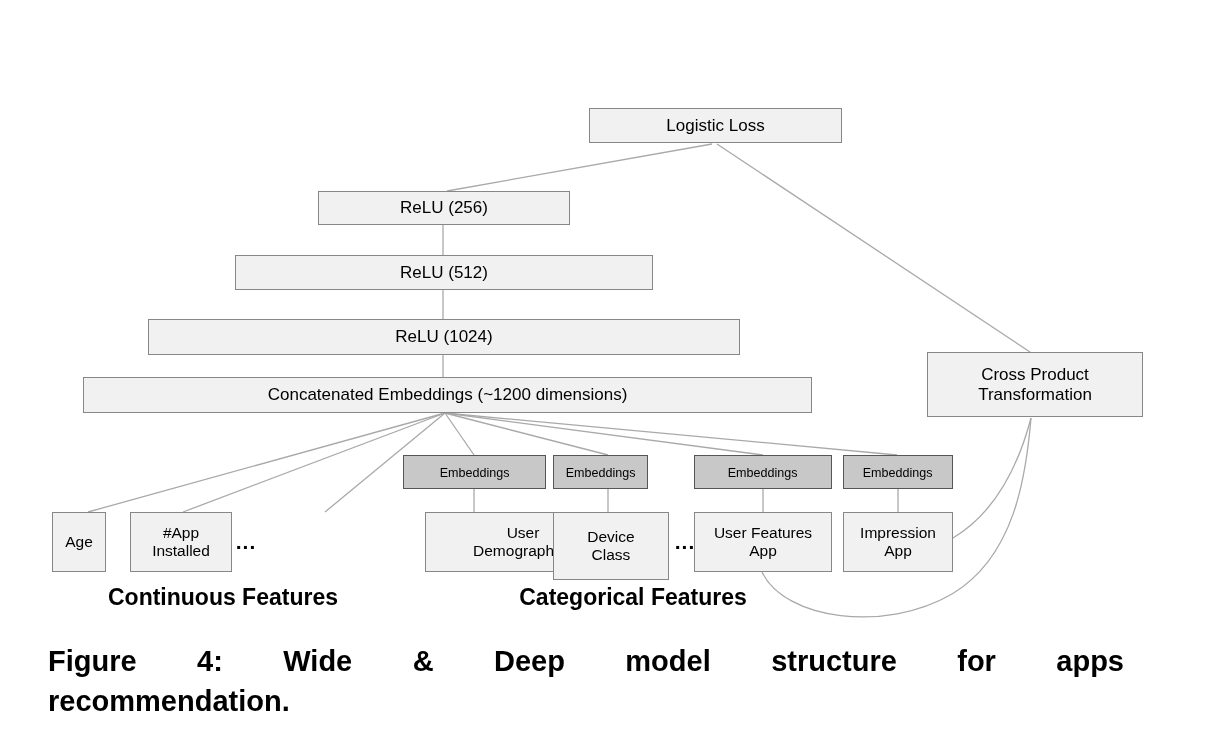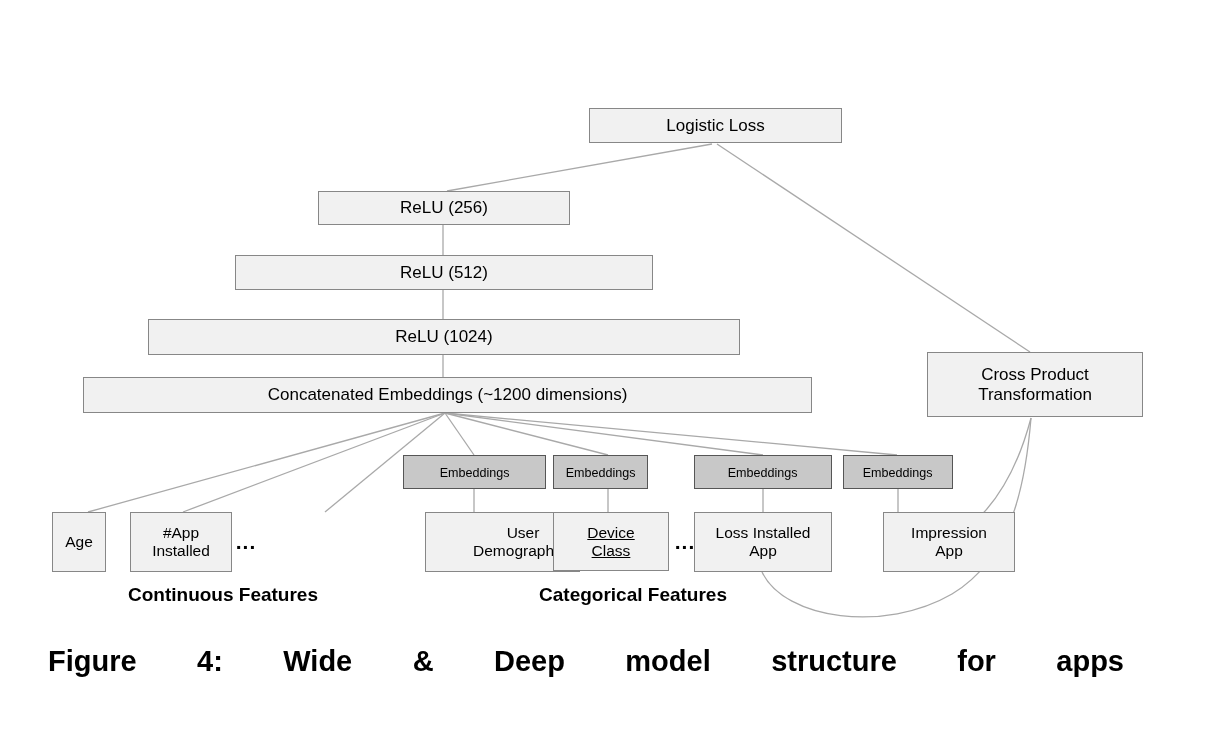--- a/index.html
+++ b/index.html
@@ -24,21 +24,21 @@
   }
   .emb span{transform:scaleX(.93);}
   .w66 span{width:66px;} .w70 span{width:70px;} .w90 span{width:90px;}
   .w110 span{width:110px;} .w112 span{width:112px;} .w140 span{width:140px;}
   .dots{
     position:absolute; z-index:2; font-size:21px; font-weight:bold; letter-spacing:1px;
     line-height:1;
   }
   .group-label{
     position:absolute; z-index:2; width:240px; text-align:center;
-    font-size:19px; font-weight:bold;
+    font-size:23px; font-weight:bold;
   }
   .caption{
     position:absolute; left:48px; top:641px; width:1076px; z-index:2;
     font-family:Liberation Sans, sans-serif; font-weight:bold; font-size:29px;
     line-height:40px; color:var(--text,#000);
   }
   .caption .l1{text-align:justify; text-align-last:justify;}
   .caption .l2{text-align:left;}
 </style>
 </head>
@@ -113,31 +113,32 @@
     <span>Age</span>
   </div>
   <div class="node sz-sm w66" style="left:130px; top:512px; width:102px; height:60px;">
     <span>#App Installed</span>
   </div>
   <div class="dots" style="left:232px; top:531px; width:28px; text-align:center;">...</div>
 
   <div class="node sz-sm w112" style="left:425px; top:512px; width:155px; height:60px;justify-content:flex-end;">
     <span>User Demographics</span>
   </div>
-  <div class="node sz-sm w70" style="left:553px; top:512px; width:116px; height:59px;text-decoration:underline;">
+  <div class="node sz-sm w70" style="left:553px; top:512px; width:116px; height:68px;">
     <span>Device Class</span>
   </div>
   <div class="dots" style="left:671px; top:531px; width:28px; text-align:center;">...</div>
   <div class="node sz-sm w110" style="left:694px; top:512px; width:138px; height:60px;">
-    <span>Loss Installed App</span>
+    <span>User Features App</span>
   </div>
-  <div class="node sz-sm w90" style="left:843px; top:512px; width:132px; height:60px;margin-left:40px;">
+  <div class="node sz-sm w90" style="left:843px; top:512px; width:110px; height:60px;">
     <span>Impression App</span>
   </div>
 
   <div class="group-label" style="left:103px; top:584px;">Continuous Features</div>
   <div class="group-label" style="left:513px; top:584px;">Categorical Features</div>
 
   <div class="caption">
     <div class="l1">Figure 4: Wide &amp; Deep model structure for apps</div>
+    <div class="l2">recommendation.</div>
   </div>
 
 </div>
 
 </body></html>

